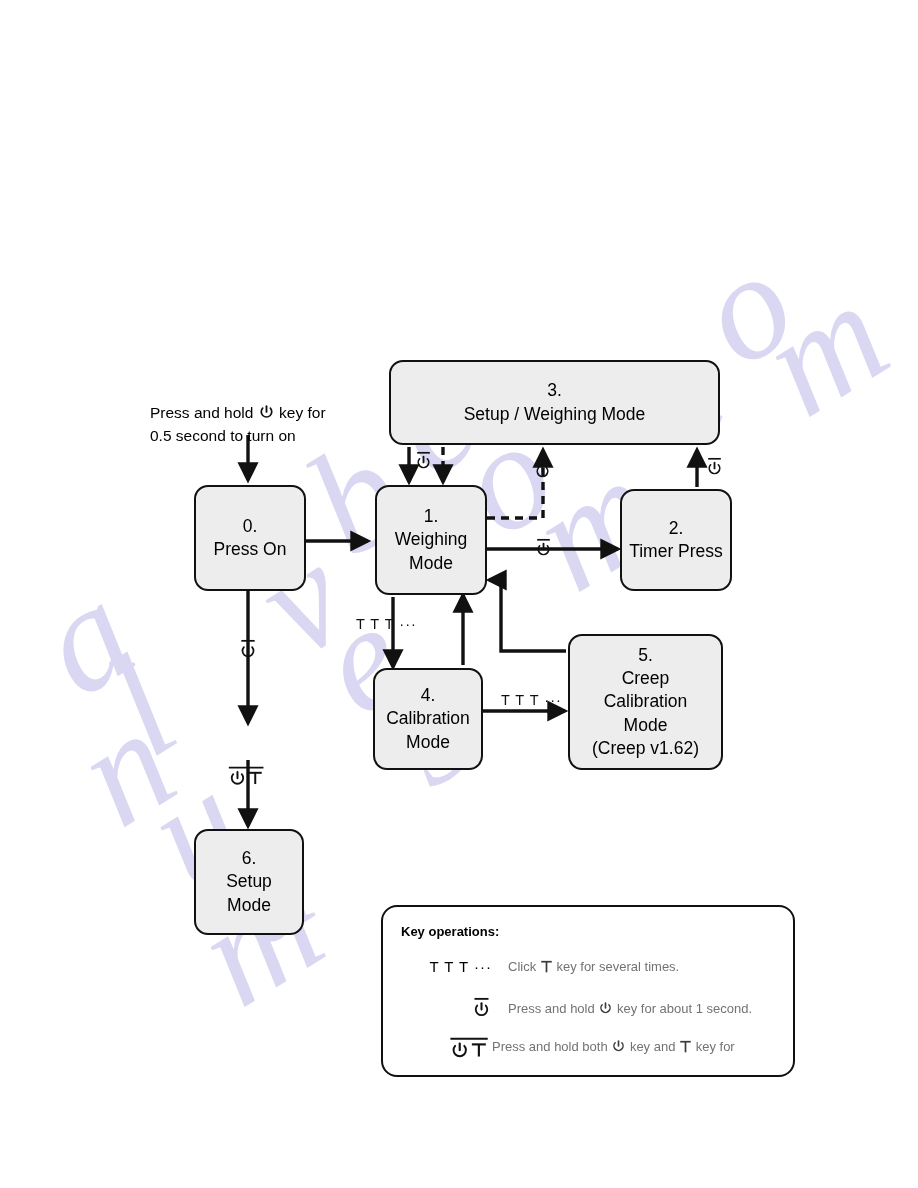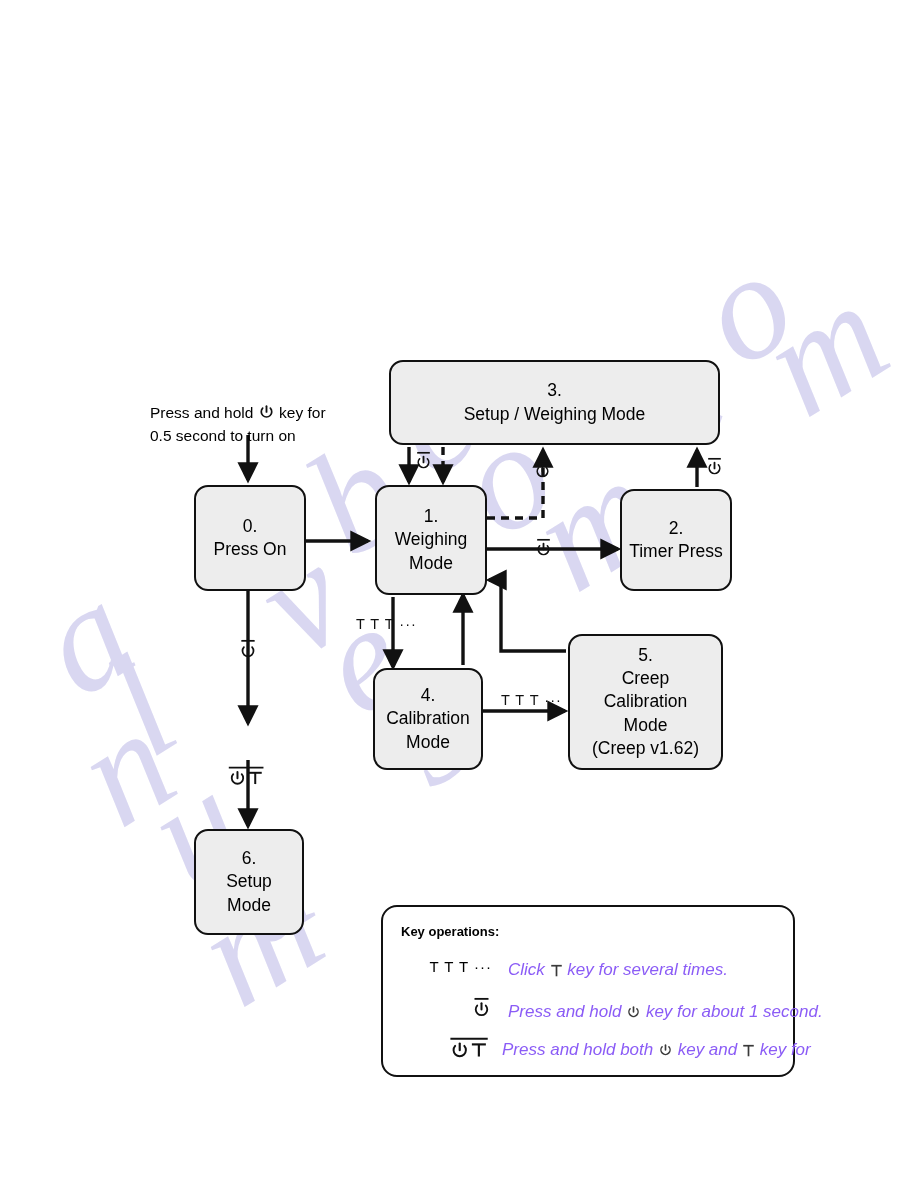--- a/index.html
+++ b/index.html
@@ -29,21 +29,21 @@
   .elabel{position:absolute;font-size:15px;color:#111;white-space:nowrap;}
   .tlabel{position:absolute;font-size:14.5px;color:#111;white-space:nowrap;letter-spacing:1px;}
 
   .legend{
     position:absolute;border:2.2px solid #111;border-radius:16px;
     background:#fff;box-sizing:border-box;
   }
   .legend-title{position:absolute;font-size:13px;font-weight:bold;color:#000;}
   .lrow{position:absolute;display:flex;align-items:flex-start;}
   .lsym{display:flex;align-items:center;justify-content:flex-end;}
-  .ltext{font-size:17px;line-height:1.45;color:#8b5cf6;white-space:nowrap;font-style:italic;}
+  .ltext{font-size:13px;line-height:1.45;color:#737373;white-space:nowrap;}
   .ltext .inl{display:inline-flex;align-items:center;vertical-align:-3px;}
   .tglyph{font-family:"Liberation Sans",sans-serif;font-weight:400;}
 </style>
 </head>
 <body>
 
 <div id="stage">
 
   <svg class="wm" viewBox="0 0 918 1188">
     <g fill="#cbc8ec" opacity="0.72" font-family="Liberation Serif, serif" font-style="italic">
@@ -253,21 +253,21 @@
   <div class="lrow" style="left:386px;top:1036px;">
     <div class="lsym" style="width:106px;">
       <svg width="44" height="28" viewBox="0 0 46 30">
         <line x1="2" y1="3" x2="42" y2="3" stroke="#111" stroke-width="2.1"></line>
         <path d="M12 8 L12 15.2" stroke="#111" stroke-width="2.3" stroke-linecap="round" fill="none"></path>
         <path d="M7.1 10.6 A6.6 6.6 0 1 0 16.9 10.6" stroke="#111" stroke-width="2.1" fill="none" stroke-linecap="round"></path>
         <line x1="25" y1="9" x2="40" y2="9" stroke="#111" stroke-width="2.3"></line>
         <line x1="32.5" y1="9" x2="32.5" y2="22" stroke="#111" stroke-width="2.3"></line>
       </svg>
     </div>
-    <div class="ltext" style="margin-left:10px;padding-top:2px;">
+    <div class="ltext" style="padding-top:2px;">
       <div>
         <span>Press and hold both</span>
         <span class="inl">
           <svg width="15" height="15" viewBox="0 0 24 24">
             <path d="M12 3.4 L12 11.2" stroke="#3a3a3a" stroke-width="2.6" stroke-linecap="round" fill="none"></path>
             <path d="M6.6 6.1 A7.3 7.3 0 1 0 17.4 6.1" stroke="#3a3a3a" stroke-width="2.4" fill="none" stroke-linecap="round"></path>
           </svg>
         </span>
         <span>key and</span>
         <span class="inl">

